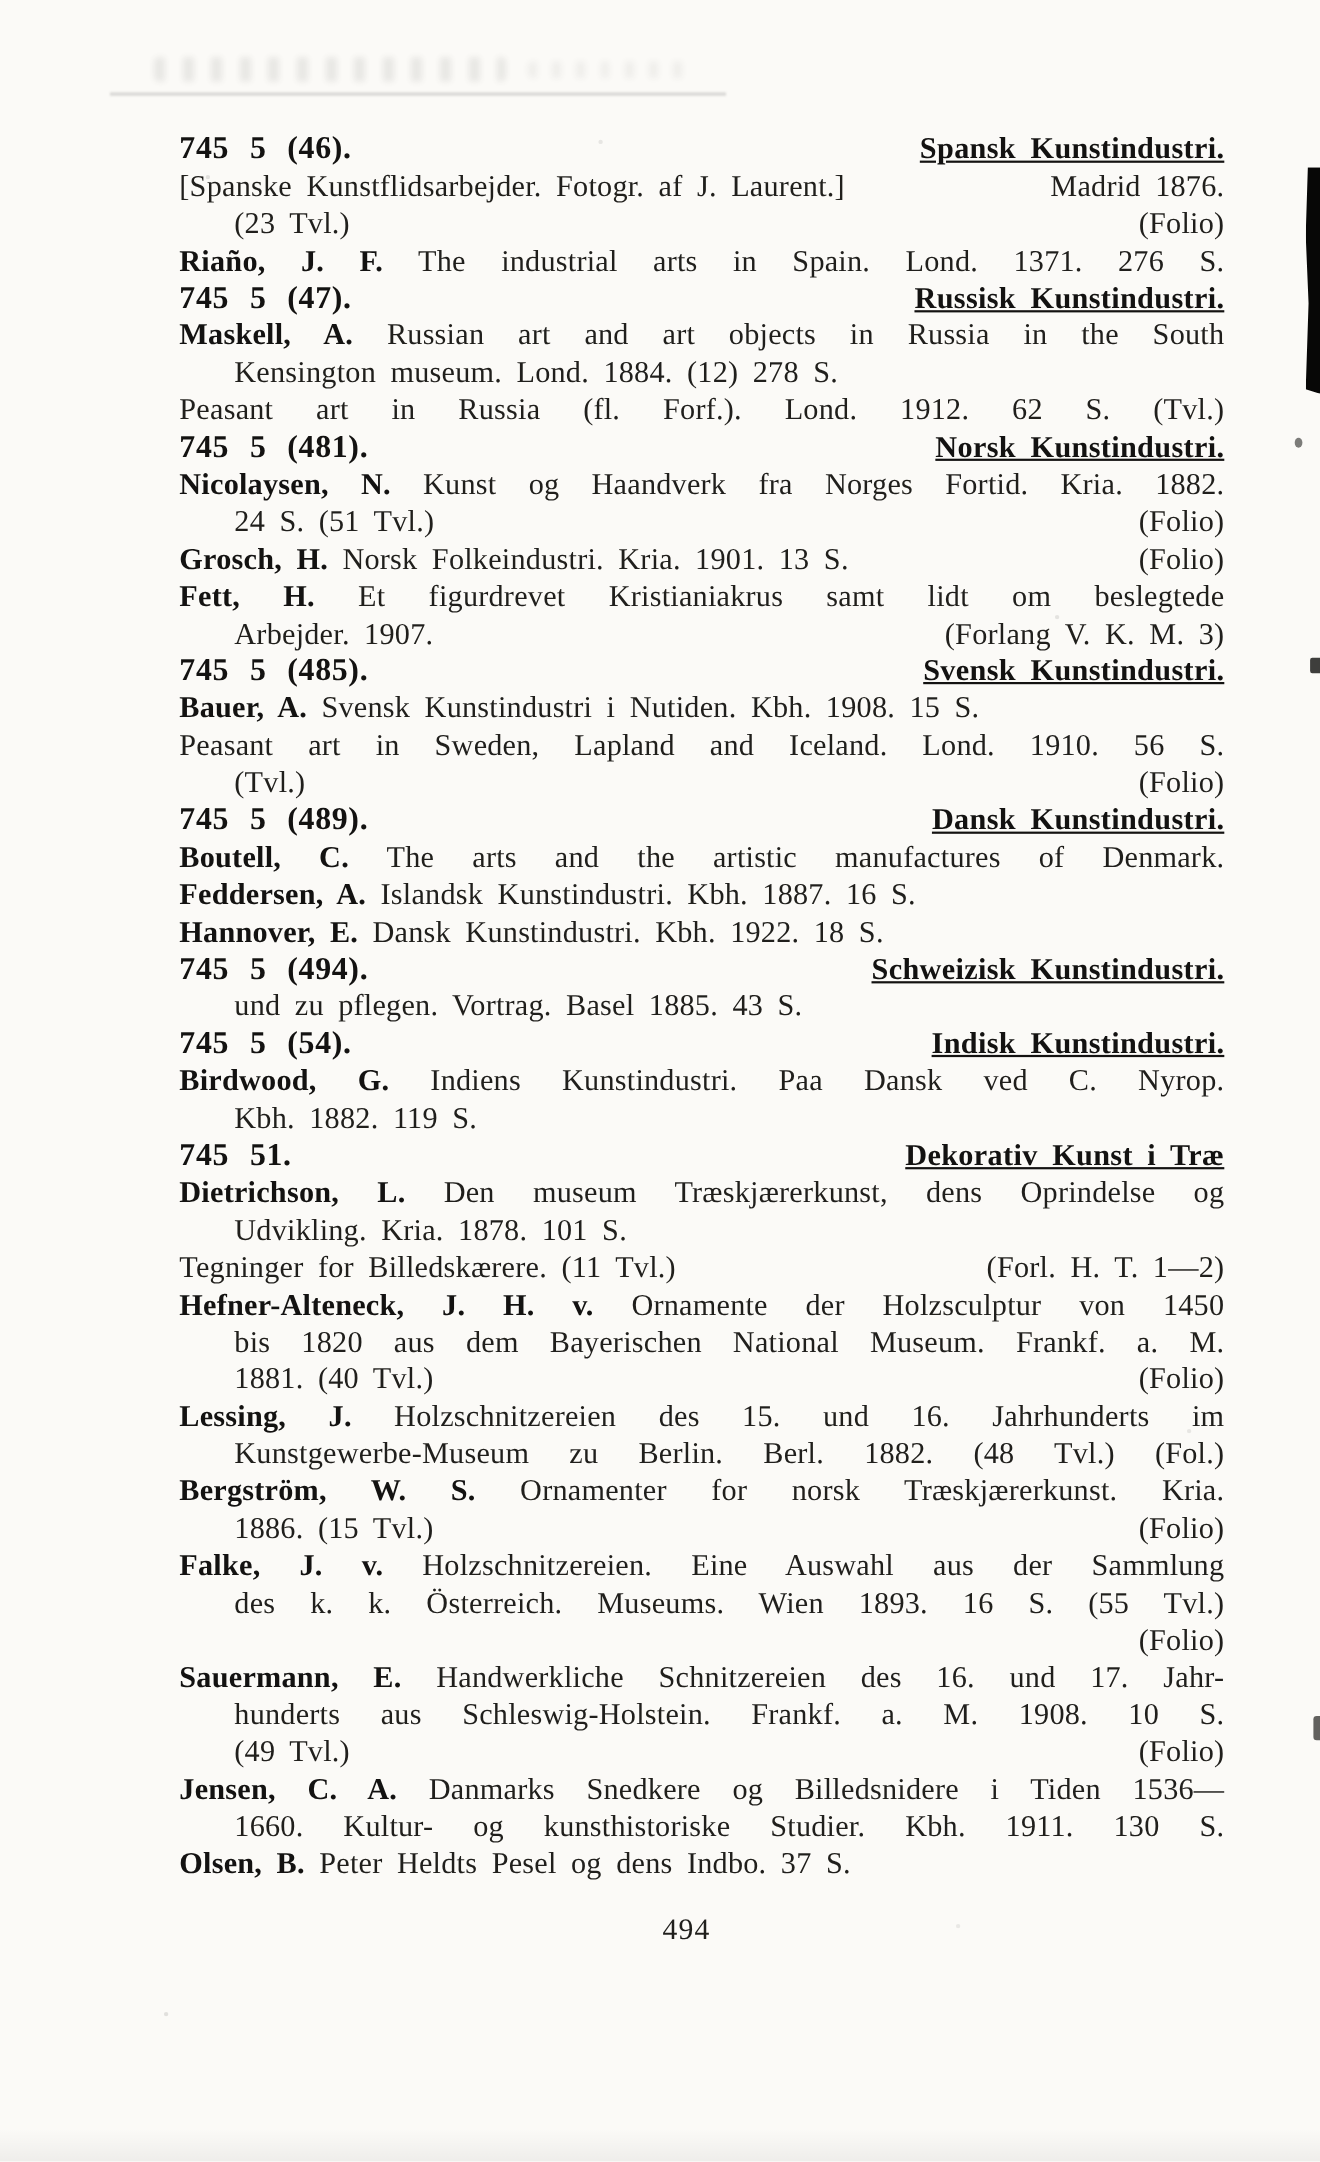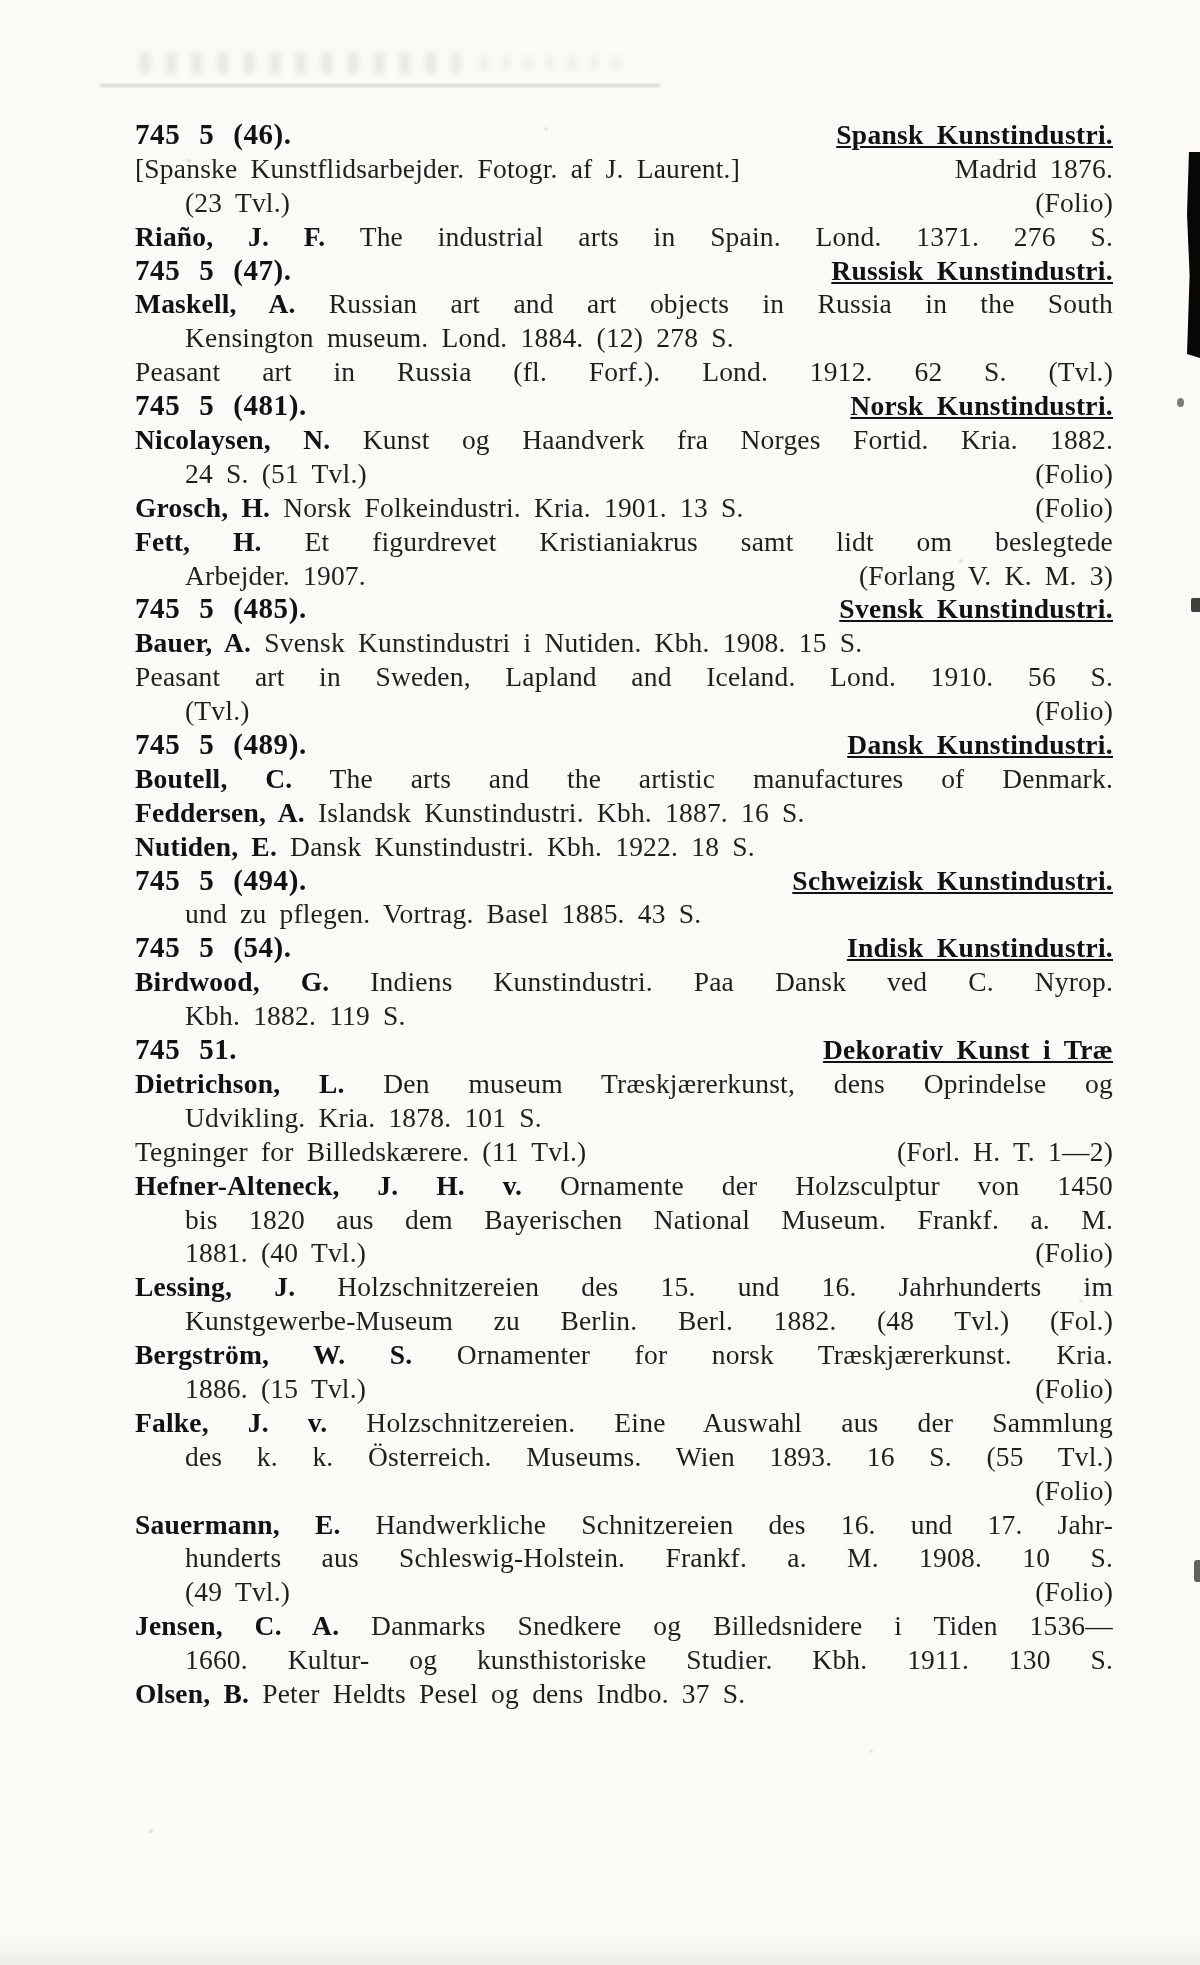--- a/index.html
+++ b/index.html
@@ -30,21 +30,21 @@
     text-justify:inter-word;
   }
   .line.flex{
     display:flex;align-items:baseline;
   }
   .line.ind{padding-left:50px;}
   .b{font-weight:bold;color:var(--ink-bold);}
   .num{font-size:29px;word-spacing:0.38em;letter-spacing:0.6px;}
   .rgt{margin-left:auto;text-align:right;}
   .rgt.b{letter-spacing:0.3px;text-decoration:underline;}
-  .lft{min-width:0;}
+  .lft{min-width:0;margin-left:28px;}
   #page-number{
     margin-top:26px;height:34px;line-height:34px;
     text-align:center;font-size:27px;letter-spacing:1px;
     word-spacing:0.22em;
   }
   
   .artifact{position:absolute;}
   #right-bar{
     right:0;top:152px;width:13px;height:206px;background:#070706;
     clip-path:polygon(15% 0,100% 0,100% 100%,0 98%,20% 60%,0 30%);
@@ -145,21 +145,21 @@
       <div class="line ind flex">
         <span class="lft"><span>(Tvl.)</span></span>
         <span class="rgt">(Folio)</span>
       </div>
       <div class="line flex">
         <span class="lft"><span class="b num">745 5 (489).</span></span>
         <span class="rgt b">Dansk Kunstindustri.</span>
       </div>
       <div class="line just"><span class="lft"><span class="b">Boutell, C.</span> <span>The arts and the artistic manufactures of Denmark.</span></span></div>
       <div class="line"><span class="lft"><span class="b">Feddersen, A.</span> <span>Islandsk Kunstindustri. Kbh. 1887. 16 S.</span></span></div>
-      <div class="line"><span class="lft"><span class="b">Nutiden, E.</span> <span>Dansk Kunstindustri. Kbh. 1922. 18 S.</span></span></div>
+      <div class="line"><span class="lft"><span class="b">Hannover, E.</span> <span>Dansk Kunstindustri. Kbh. 1922. 18 S.</span></span></div>
       <div class="line flex">
         <span class="lft"><span class="b num">745 5 (494).</span></span>
         <span class="rgt b">Schweizisk Kunstindustri.</span>
       </div>
       <div class="line ind"><span class="lft"><span>und zu pflegen. Vortrag. Basel 1885. 43 S.</span></span></div>
       <div class="line flex">
         <span class="lft"><span class="b num">745 5 (54).</span></span>
         <span class="rgt b">Indisk Kunstindustri.</span>
       </div>
       <div class="line just"><span class="lft"><span class="b">Birdwood, G.</span> <span>Indiens Kunstindustri. Paa Dansk ved C. Nyrop.</span></span></div>
@@ -196,13 +196,14 @@
       <div class="line just"><span class="lft"><span class="b">Sauermann, E.</span> <span>Handwerkliche Schnitzereien des 16. und 17. Jahr-</span></span></div>
       <div class="line ind just"><span class="lft"><span>hunderts aus Schleswig-Holstein. Frankf. a. M. 1908. 10 S.</span></span></div>
       <div class="line ind flex">
         <span class="lft"><span>(49 Tvl.)</span></span>
         <span class="rgt">(Folio)</span>
       </div>
       <div class="line just"><span class="lft"><span class="b">Jensen, C. A.</span> <span>Danmarks Snedkere og Billedsnidere i Tiden 1536—</span></span></div>
       <div class="line ind just"><span class="lft"><span>1660. Kultur- og kunsthistoriske Studier. Kbh. 1911. 130 S.</span></span></div>
       <div class="line"><span class="lft"><span class="b">Olsen, B.</span> <span>Peter Heldts Pesel og dens Indbo. 37 S.</span></span></div>
     </div>
+  <div id="page-number">494</div>
 </div>
 
 </body></html>

